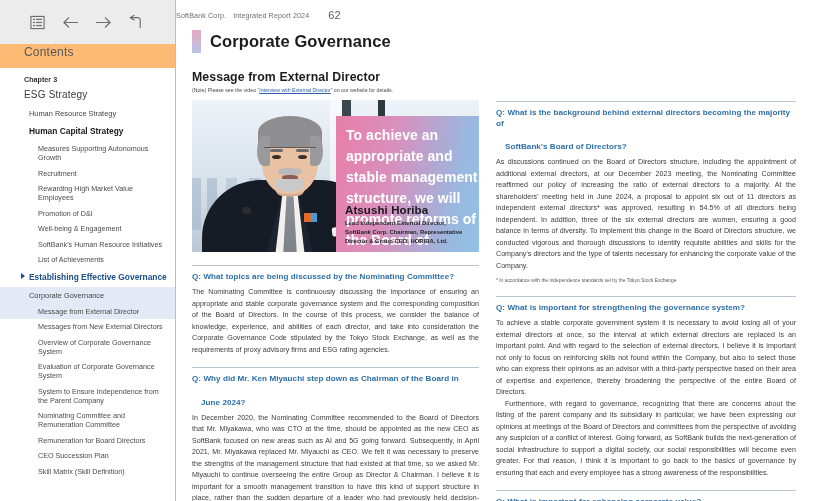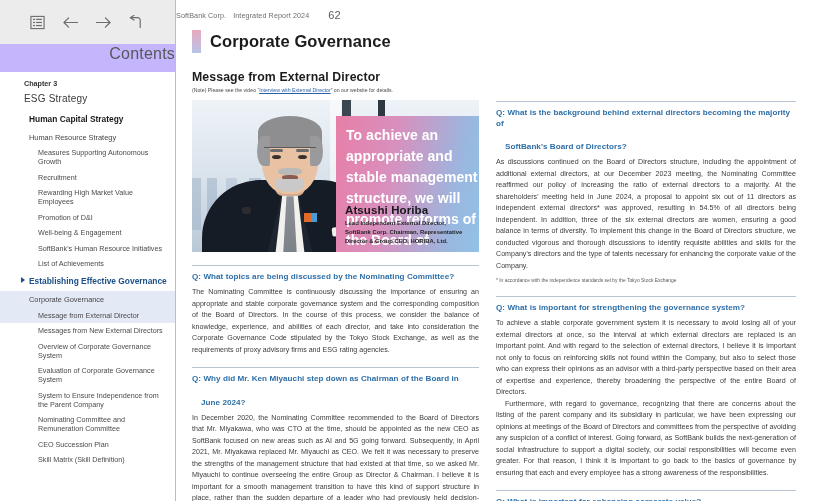--- a/index.html
+++ b/index.html
@@ -25,26 +25,25 @@
     gap: 13px; padding-left: 27px;
     flex: 0 0 auto;
   }
   .tb-icon {
     width: 20px; height: 20px;
     display: flex; align-items: center; justify-content: center;
     color: #6d6d6d; cursor: pointer;
   }
   .tb-icon svg { display:block; }
   .sb-contents-head {
-    background: #c4b5fd;
+    background: #fdba74;
     padding: 1px 0 9px 24px;
-    font-size: 16px; color: #58585a; font-weight: 400;
+    font-size: 12px; color: #58585a; font-weight: 400;
     letter-spacing: .2px;
     flex: 0 0 auto;
-    text-align: right;
   }
   .sb-scroll {
     flex: 1 1 auto; overflow: hidden;
     padding-top: 6px; background:#fff;
   }
   .sb-chapter {
     padding: 0 0 0 24px;
     font-size: 7.2px; color: #333; font-weight: 700;
     line-height: 12px;
   }
@@ -279,25 +278,25 @@
         </svg>
       </div>
     </div>
 
     <div class="sb-contents-head">Contents</div>
 
     <div class="sb-scroll">
       <div class="sb-chapter">Chapter 3</div>
       <div class="sb-chapter-title">ESG Strategy</div>
       <div id="sb-items">
+          <div class="sb-item lvl-h3">
+            <span>Human Resource Strategy</span>
+          </div>
           <div class="sb-item lvl-h2">
             <span>Human Capital Strategy</span>
-          </div>
-          <div class="sb-item lvl-h3">
-            <span>Human Resource Strategy</span>
           </div>
           <div class="sb-item lvl-h4">
             <span>Measures Supporting Autonomous Growth</span>
           </div>
           <div class="sb-item lvl-h4">
             <span>Recruitment</span>
           </div>
           <div class="sb-item lvl-h4">
             <span>Rewarding High Market Value Employees</span>
           </div>
@@ -330,20 +329,23 @@
             <span>Overview of Corporate Governance System</span>
           </div>
           <div class="sb-item lvl-h4">
             <span>Evaluation of Corporate Governance System</span>
           </div>
           <div class="sb-item lvl-h4">
             <span>System to Ensure Independence from the Parent Company</span>
           </div>
           <div class="sb-item lvl-h4">
             <span>Nominating Committee and Remuneration Committee</span>
+          </div>
+          <div class="sb-item lvl-h4">
+            <span>Remuneration for Board Directors</span>
           </div>
           <div class="sb-item lvl-h4">
             <span>CEO Succession Plan</span>
           </div>
           <div class="sb-item lvl-h4">
             <span>Skill Matrix (Skill Definition)</span>
           </div>
           <div class="sb-item lvl-h4"></div>
         </div>
     </div>

